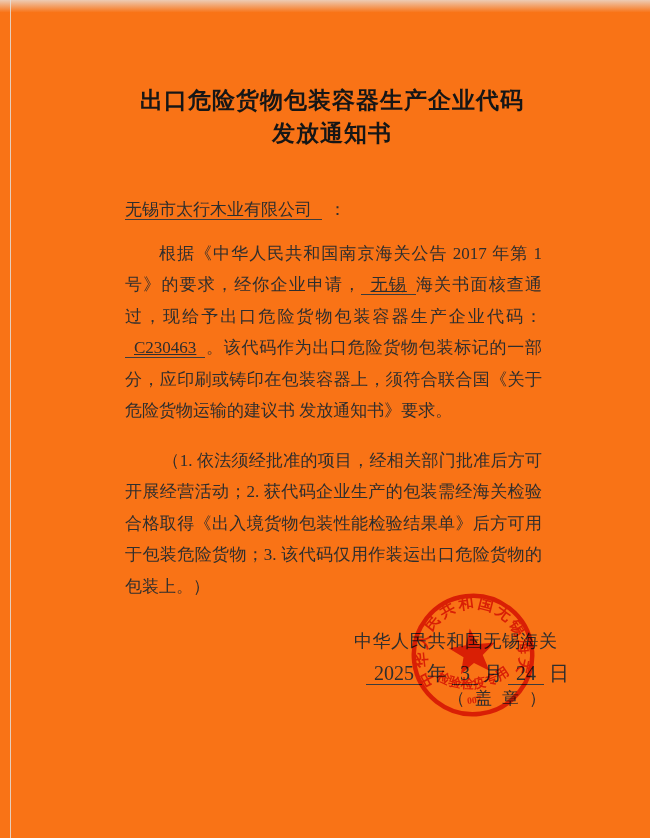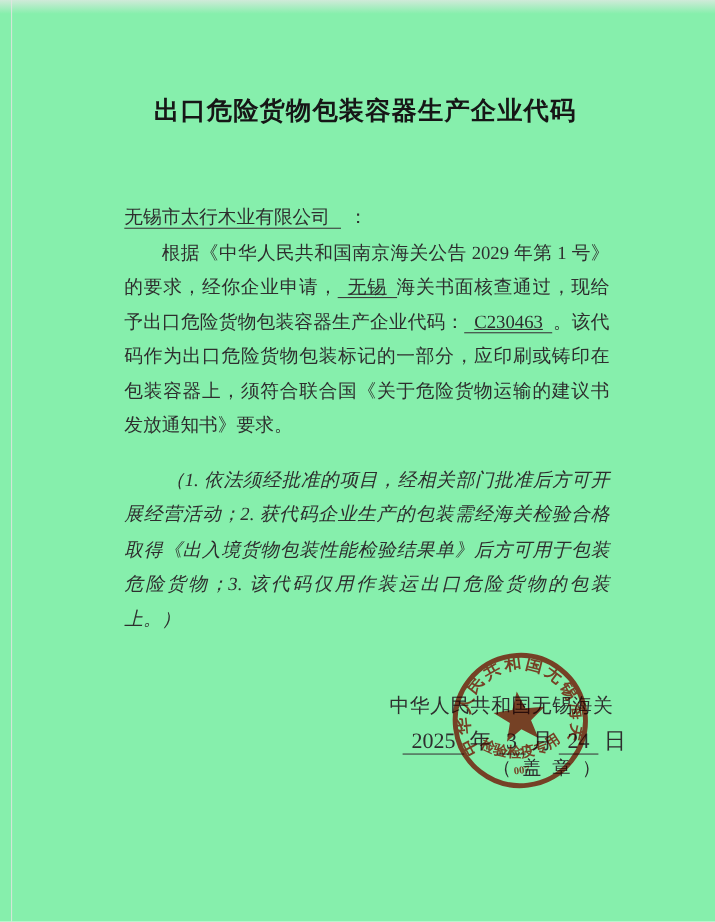--- a/index.html
+++ b/index.html
@@ -1,19 +1,19 @@
 <!DOCTYPE html>
 <html><head>
 <meta charset="utf-8">
 <style>
   html,body{margin:0;padding:0;background:#ffffff;}
   .page{
     position:relative;
     width:650px;height:838px;
-    background:#86efac;
+    background:#f97316;
     overflow:hidden;
     font-family:"Liberation Serif","DejaVu Serif",serif;
     color:#2e2e2e;
   }
   
   .page::before{
     content:"";position:absolute;left:0;top:0;right:0;height:14px;
     background:linear-gradient(180deg,#e9e9e8 0%,rgba(252,252,251,0) 90%);
     opacity:.75;pointer-events:none;
   }
@@ -27,23 +27,23 @@
     text-align:center;
     font-size:23px;font-weight:bold;line-height:33px;
     letter-spacing:1px;color:#161616;
   }
   .title span{display:block;}
   .content{
     position:absolute;left:113px;top:182px;width:441px;
     font-size:17px;line-height:31.5px;
     text-align:justify;text-justify:inter-character;
   }
-  .content p{margin:0;}
+  .content p{margin:12px;}
   .para{text-indent:2em;}
-  .para2{margin-top:18px !important;text-indent:2.2em;font-style:italic;}
+  .para2{margin-top:18px !important;text-indent:2.2em;}
   .u{border-bottom:1px solid #3c3c3c;}
   .u.pad{padding:0 9px;text-decoration:underline;}
   .company{padding-right:10px;}
   .colon{margin-left:7px;}
   .sig-issuer{
     position:absolute;left:354px;top:629px;
     font-size:18px;letter-spacing:.5px;white-space:nowrap;
   }
   .sig-date{
     position:absolute;left:366px;top:660px;
@@ -62,26 +62,27 @@
     pointer-events:none;
   }
 </style>
 </head>
 <body>
 
 <div class="page">
 
   <h1 class="title">
     <span>出口危险货物包装容器生产企业代码</span>
+    <span>发放通知书</span>
   </h1>
 
   <div class="content">
     <p><span class="u company">无锡市太行木业有限公司</span><span class="colon">：</span></p>
 
-    <p class="para"><span>根据《中华人民共和国南京海关公告 2029 年第 1 号》的要求，经你企业申请，</span><span class="u pad">无锡</span><span>海关书面核查通过，现给予出口危险货物包装容器生产企业代码：</span><span class="u pad">C230463</span><span>。该代码作为出口危险货物包装标记的一部分，应印刷或铸印在包装容器上，须符合联合国《关于危险货物运输的建议书 发放通知书》要求。</span></p>
+    <p class="para"><span>根据《中华人民共和国南京海关公告 2017 年第 1 号》的要求，经你企业申请，</span><span class="u pad">无锡</span><span>海关书面核查通过，现给予出口危险货物包装容器生产企业代码：</span><span class="u pad">C230463</span><span>。该代码作为出口危险货物包装标记的一部分，应印刷或铸印在包装容器上，须符合联合国《关于危险货物运输的建议书 发放通知书》要求。</span></p>
 
     <p class="para para2">（1. 依法须经批准的项目，经相关部门批准后方可开展经营活动；2. 获代码企业生产的包装需经海关检验合格取得《出入境货物包装性能检验结果单》后方可用于包装危险货物；3. 该代码仅用作装运出口危险货物的包装上。）</p>
   </div>
 
   <div class="sig-issuer">中华人民共和国无锡海关</div>
 
   <div class="sig-date"><span class="u">2025</span><span class="dl">年</span><span class="u">3</span><span class="dl">月</span><span class="u">24</span><span class="dl">日</span></div>
 
   <div class="stamp-note">（盖章）</div>
 

